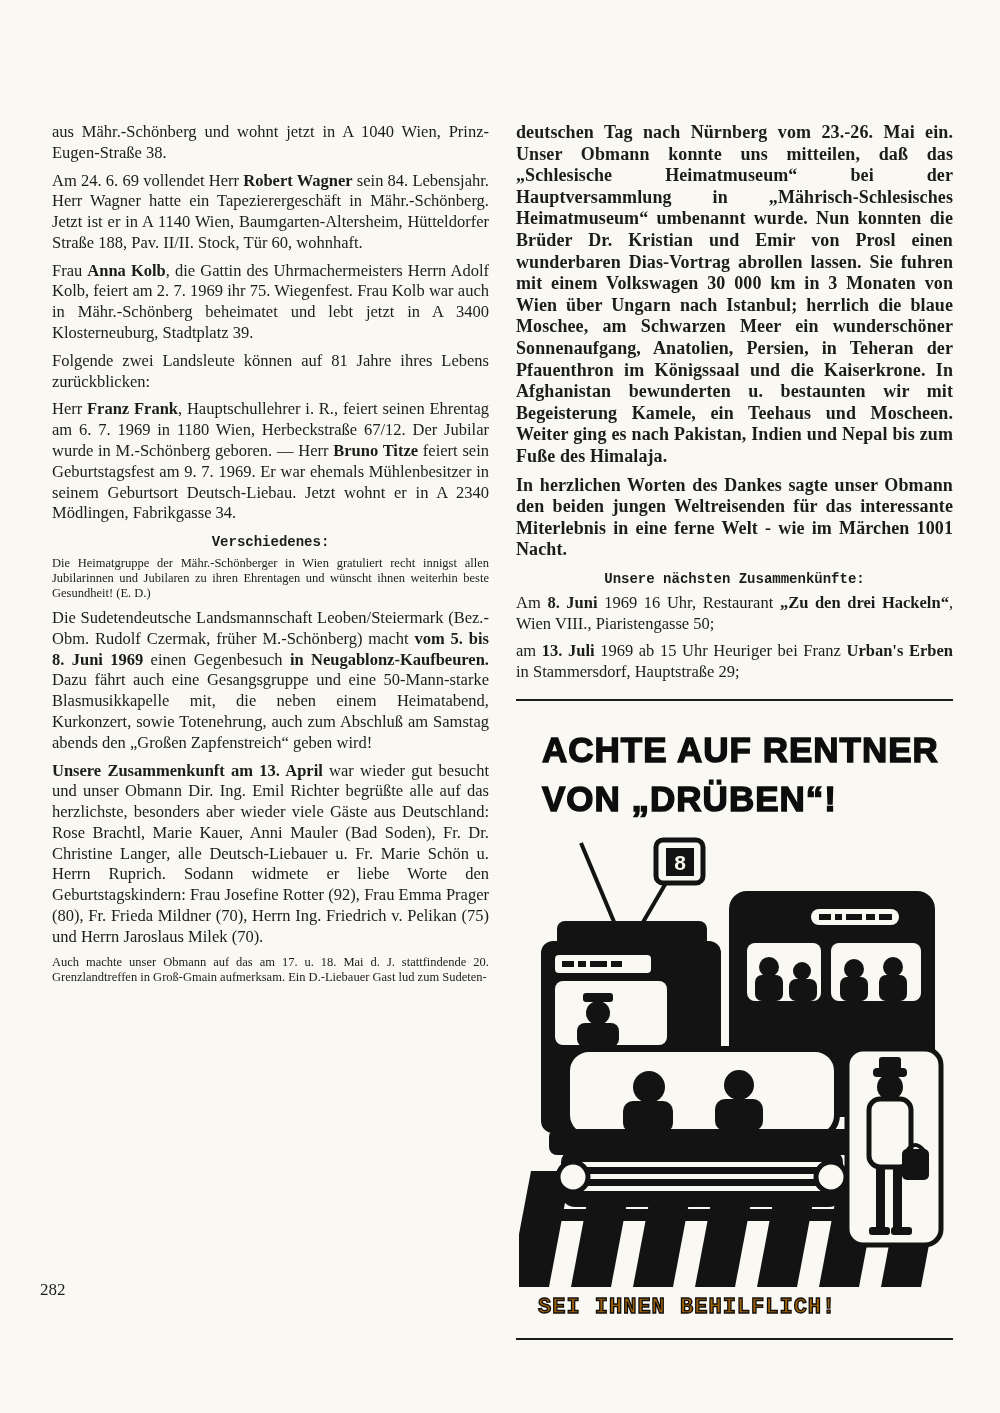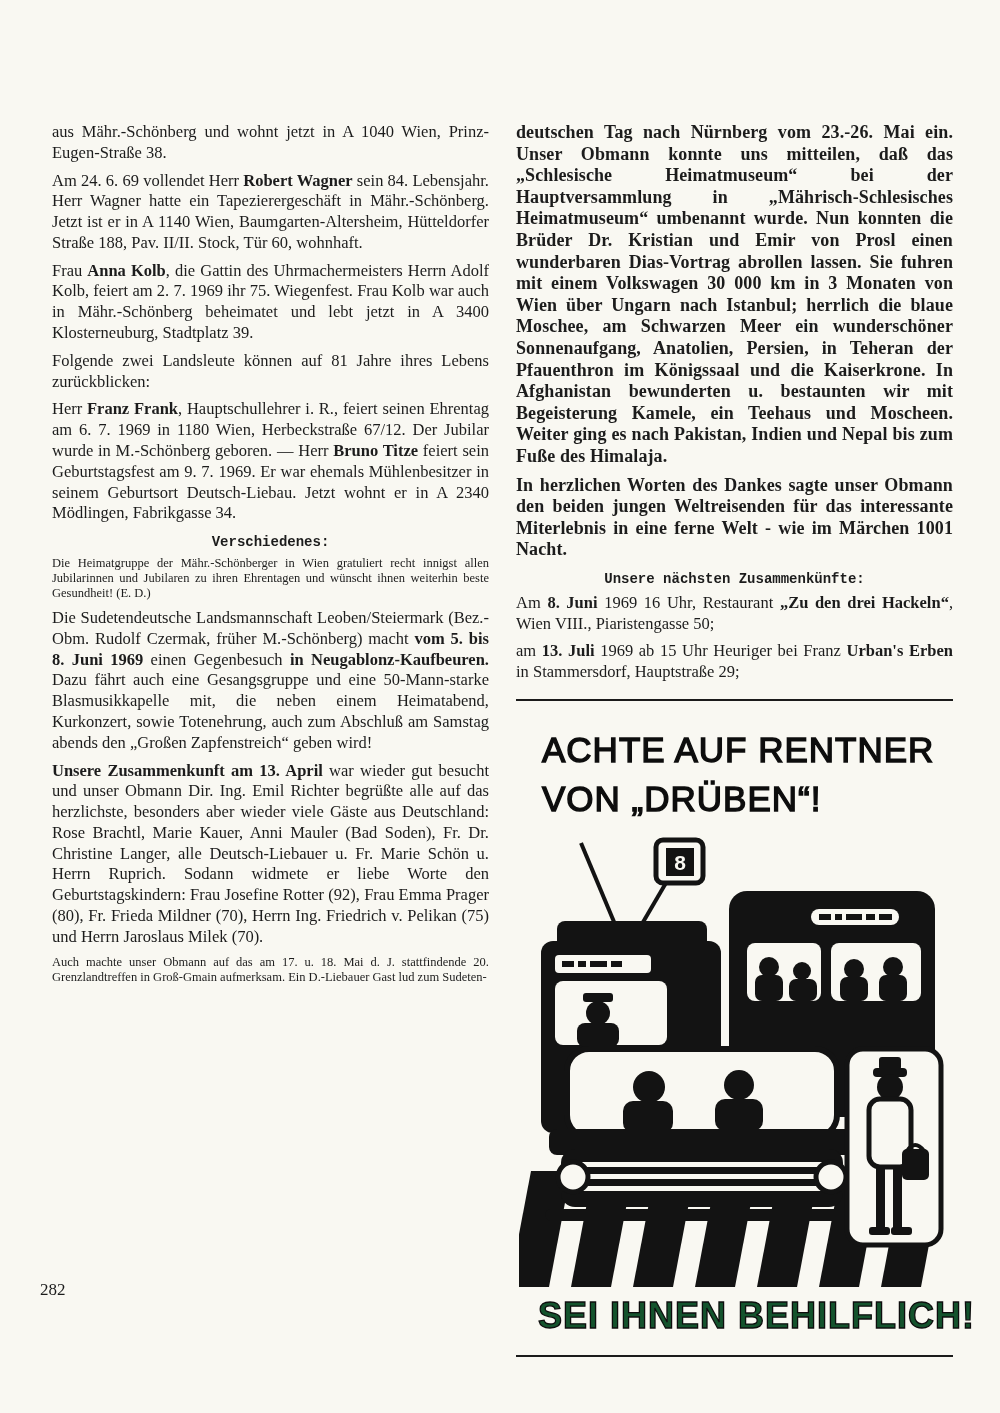--- a/index.html
+++ b/index.html
@@ -29,35 +29,35 @@
   .para.body { font-size: 16.5px; line-height: 1.26; }
   .para.small { font-size: 12.5px; line-height: 1.2; }
   .para.small-bold { font-size: 18px; line-height: 1.2; font-weight: 600; letter-spacing: .1px; }
   .para.heading { font-size: 14px; font-weight: bold; text-align: center; margin: 10px 0 6px 0; font-family: Liberation Mono, monospace; }
   .para strong { font-weight: bold; }
 
   .ad { margin-top: 16px; }
   .rule { height: 2px; background: #1b1b1b; width: 100%; }
   .ad-headline {
     font-family: "Liberation Sans", sans-serif;
-    font-weight: normal;
+    font-weight: bold;
     -webkit-text-stroke: 1.4px #0d0d0d;
     color: #0d0d0d;
     font-size: 35px;
     letter-spacing: 1px;
     margin: 24px 0 0 26px;
     line-height: 1.4;
   }
   .ad-art { display: block; margin: 12px auto 0 auto; }
   .ad-footer {
-    font-family: Liberation Sans, sans-serif;
+    font-family: Liberation Mono, monospace;
     font-weight: bold;
     -webkit-text-stroke: 1.3px #0d0d0d;
-    color: #14532d;
-    font-size: 36px;
+    color: #a16207;
+    font-size: 22px;
     letter-spacing: 1px;
     margin: 8px 0 18px 22px;
     white-space: nowrap;
   }
   .page-number {
     position: absolute;
     left: 40px; top: 1280px;
     font-size: 17px;
   }
 </style>

